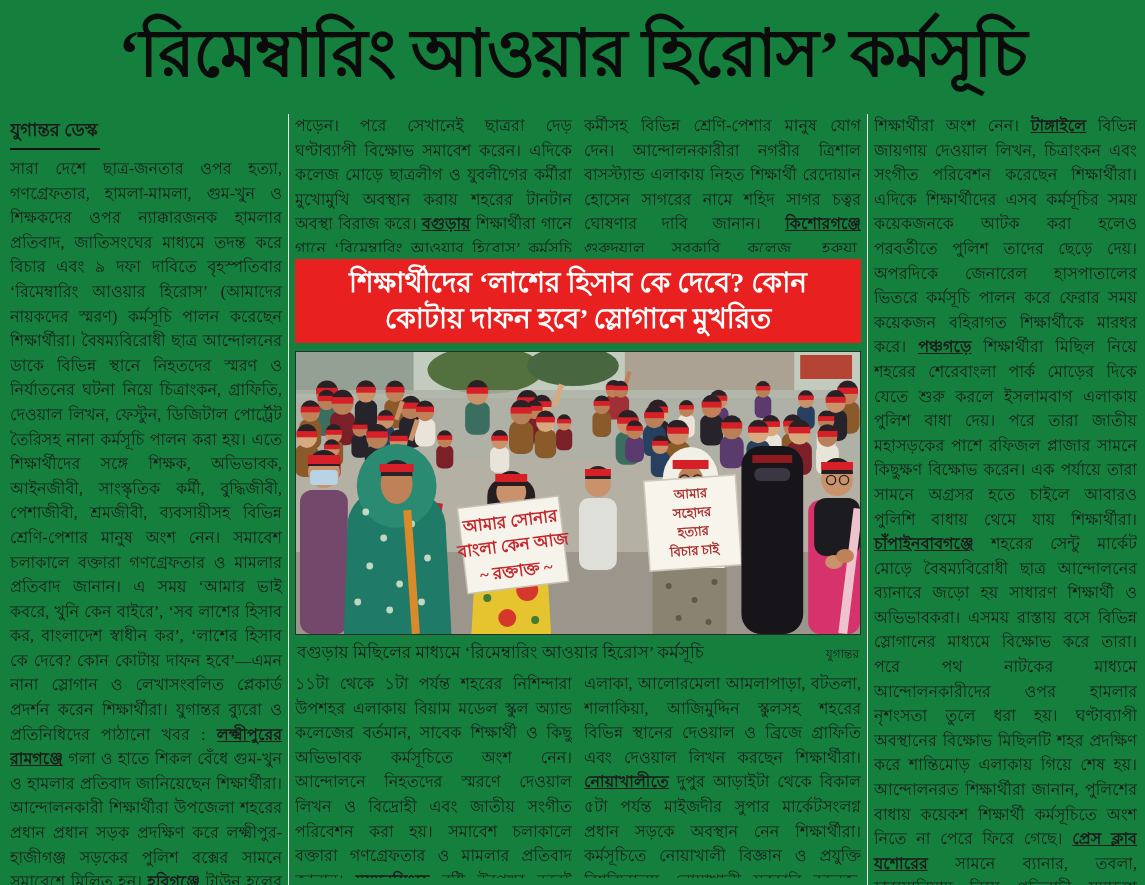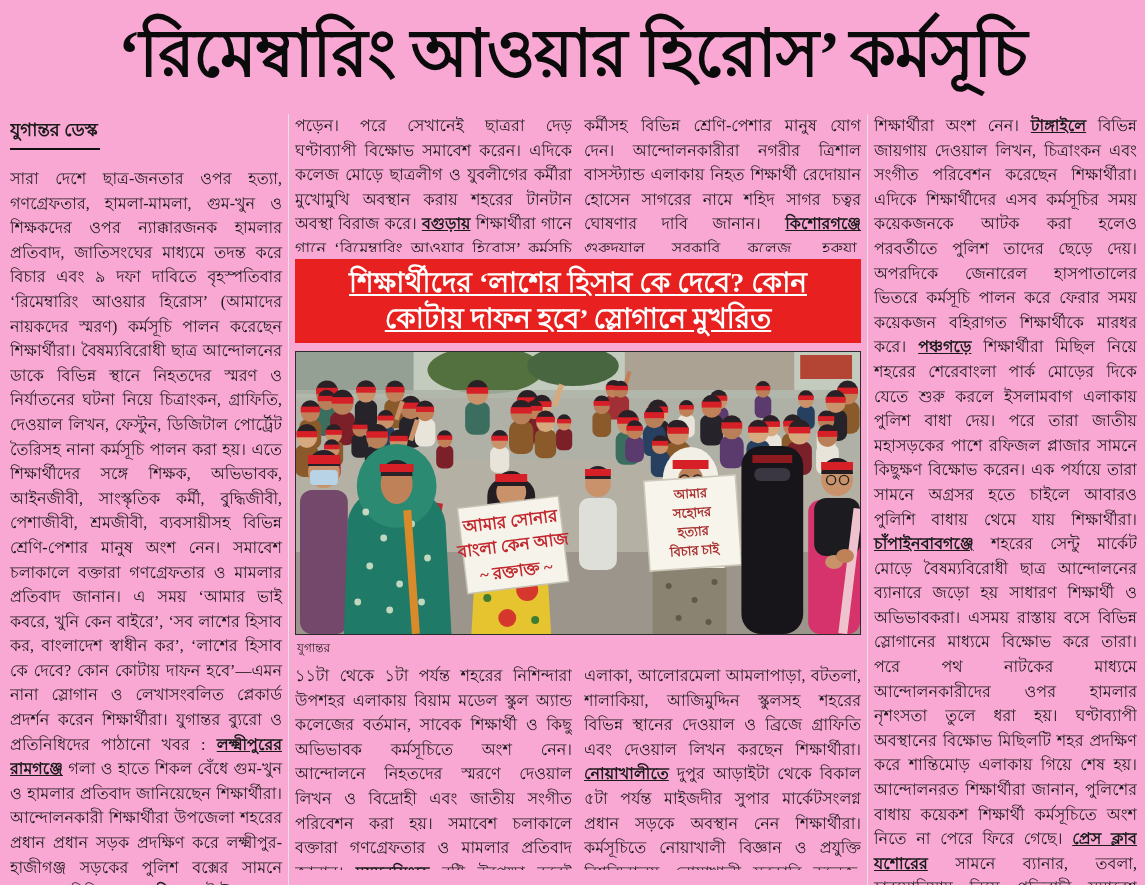--- a/index.html
+++ b/index.html
@@ -1,19 +1,19 @@
 <!DOCTYPE html>
 <html lang="bn"><head>
 <meta charset="utf-8">
 <style>
   html,body{margin:0;padding:0;background:#ffffff;}
   .page{
     position:relative;
     width:1145px;height:885px;
-    background:#f9a8d4;
+    background:#15803d;
     overflow:hidden;
     font-family:"Liberation Serif", serif;
     color:#1a1a1a;
   }
   .headline{
     margin:0;
     padding:4px 6px 0 6px;
     height:108px;
     text-align:center;
     font-size:66px;
@@ -32,21 +32,21 @@
   .colwrap{overflow:hidden;}
   .col1{width:272px;flex:none;padding-right:6px;}
   .middle{width:566px;flex:none;padding:0 6px;border-left:1px solid #e3e3e3;border-right:1px solid #e3e3e3;}
   .col4{flex:1;padding-left:6px;}
   .byline{
     display:inline-block;
     font-weight:700;
     font-size:18px;
     padding:2px 2px 1px 0;
     border-bottom:2px solid #111;
-    margin-bottom:17px;
+    margin-bottom:7px;
   }
   .bodytext{
     font-size:16px;
     line-height:24.6px;
     text-align:justify;
     word-spacing:1px;
   }
   .run-bold{font-weight:700;text-decoration:underline;}
   .mid-top{display:flex;height:138px;overflow:hidden;}
   .mid-top .subcol{flex:1;overflow:hidden;}
@@ -54,21 +54,20 @@
   .highlight-box{
     height:84px;
     margin:7px 0 8px 0;
     display:flex;align-items:center;justify-content:center;
     text-align:center;
     font-weight:700;
     font-size:28px;
     line-height:36px;
     padding:0 34px;
     box-sizing:border-box;
-    text-decoration:underline;
   }
   .photo-frame{
     position:relative;
     height:282px;
     border:1px solid #2b2b2b;
     overflow:hidden;
     background:#b4b0a4;
   }
   .photo-frame svg{display:block;width:100%;height:100%;}
   .caption-row{
@@ -522,20 +521,21 @@
             <circle cx="537" cy="128" r="4.6" fill="none" stroke="#222" stroke-width="1.4"></circle>
             <circle cx="550" cy="128" r="4.6" fill="none" stroke="#222" stroke-width="1.4"></circle>
             <rect x="552" y="156" width="9" height="126" fill="#efc3ce" transform="rotate(7 556 218)"></rect>
             <ellipse cx="540" cy="210" rx="9" ry="7" fill="#c9926b"></ellipse>
             <ellipse cx="551" cy="204" rx="9" ry="7" fill="#bf8157"></ellipse>
           </g>
         </svg>
       </div>
 
       <div class="caption-row">
+        <span class="caption-text">বগুড়ায় মিছিলের মাধ্যমে ‘রিমেম্বারিং আওয়ার হিরোস’ কর্মসূচি</span>
         <span class="caption-credit">যুগান্তর</span>
       </div>
 
       <div class="mid-bottom">
         <div class="subcol bodytext"><span>১১টা থেকে ১টা পর্যন্ত শহরের নিশিন্দারা উপশহর এলাকায় বিয়াম মডেল স্কুল অ্যান্ড কলেজের বর্তমান, সাবেক শিক্ষার্থী ও কিছু অভিভাবক কর্মসূচিতে অংশ নেন। আন্দোলনে নিহতদের স্মরণে দেওয়াল লিখন ও বিদ্রোহী এবং জাতীয় সংগীত পরিবেশন করা হয়। সমাবেশ চলাকালে বক্তারা গণগ্রেফতার ও মামলার প্রতিবাদ জানান। </span><span class="run-bold">ময়মনসিংহে</span><span> বৃষ্টি উপেক্ষা করেই শিক্ষার্থীরা নগরীর টাউন হল মোড়ে অবস্থান নেন। তাদের সঙ্গে কবি, সাহিত্যিক ও সাংস্কৃতিক</span></div>
         <div class="subcol bodytext"><span>এলাকা, আলোরমেলা আমলাপাড়া, বটতলা, শালাকিয়া, আজিমুদ্দিন স্কুলসহ শহরের বিভিন্ন স্থানের দেওয়াল ও ব্রিজে গ্রাফিতি এবং দেওয়াল লিখন করছেন শিক্ষার্থীরা। </span><span class="run-bold">নোয়াখালীতে</span><span> দুপুর আড়াইটা থেকে বিকাল ৫টা পর্যন্ত মাইজদীর সুপার মার্কেটসংলগ্ন প্রধান সড়কে অবস্থান নেন শিক্ষার্থীরা। কর্মসূচিতে নোয়াখালী বিজ্ঞান ও প্রযুক্তি বিশ্ববিদ্যালয়, নোয়াখালী সরকারি কলেজ, মহিলা কলেজ, নোয়াখালী জিলা স্কুল, চৌমুহনী কলেজসহ জেলার বিভিন্ন শিক্ষাপ্রতিষ্ঠানের</span></div>
       </div>
 
     </div>
 

